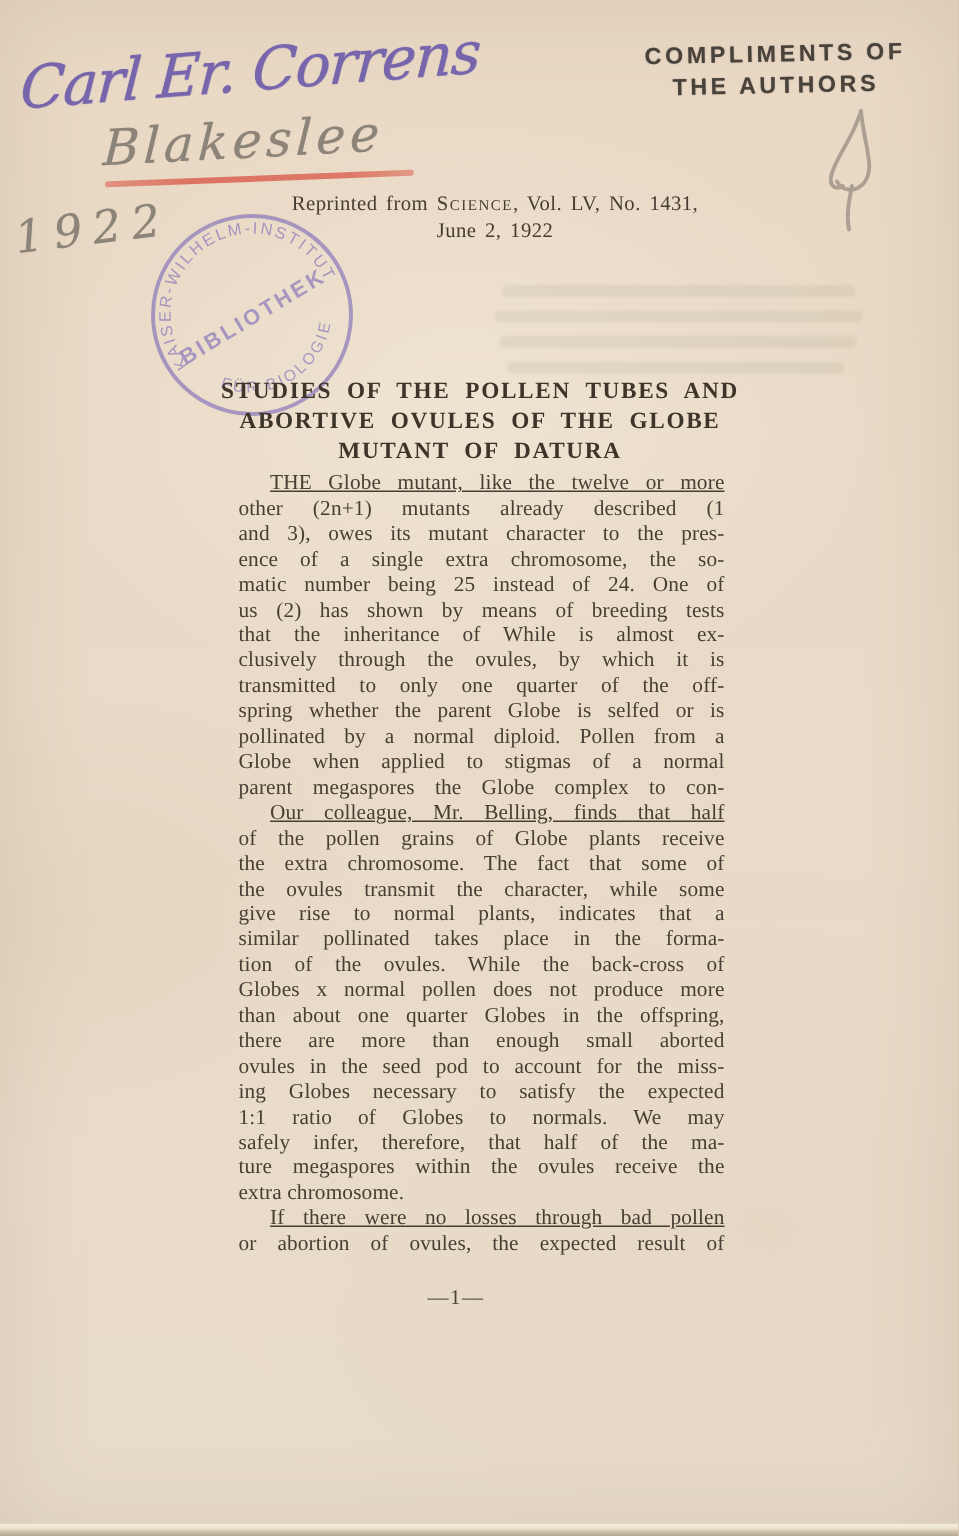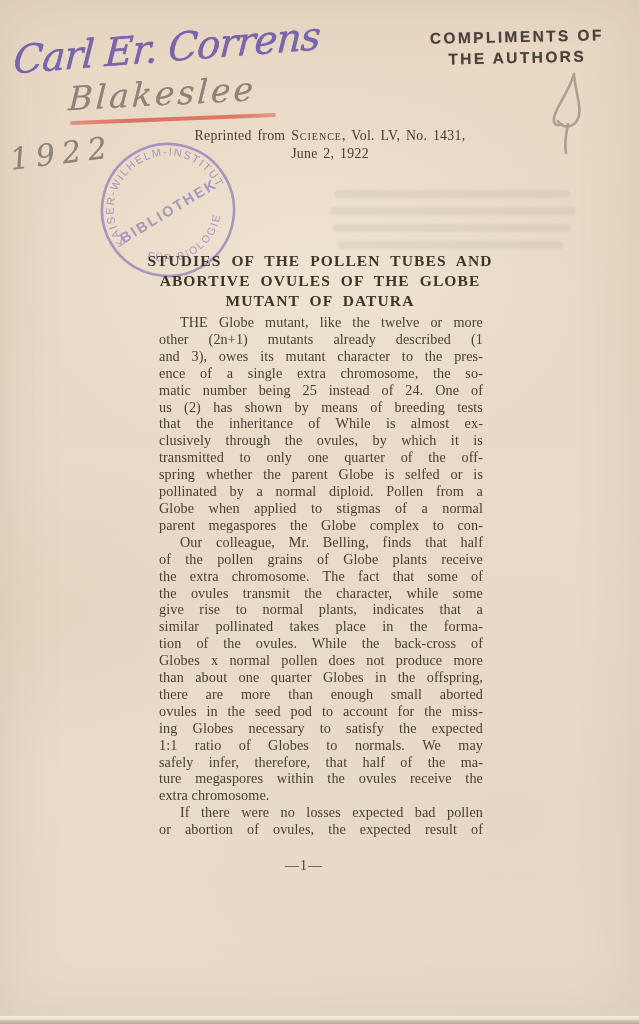--- a/index.html
+++ b/index.html
@@ -73,21 +73,21 @@
   }
 
   
   .body-col{
     left:159px;top:314px;width:324px;
     font-size:14.2px;line-height:16.9px;color:#463e32;
     letter-spacing:.1px;
   }
   .body-col .line{min-height:16.9px;}
   .body-col .jst{text-align:justify;text-align-last:justify;}
-  .body-col .first{text-indent:21px;}
+  .body-col .first{text-indent:21px;text-decoration:underline;}
 
   .page-number{
     left:159px;top:858px;width:290px;text-align:center;
     font-size:14px;color:#4a4236;letter-spacing:1px;
   }
 
   
   .bleed{position:absolute;border-radius:3px;background:rgba(140,150,118,.13);filter:blur(1px);}
 
   .bottom-edge{
@@ -182,21 +182,21 @@
         <div class="line jst" data-name="body-line">than about one quarter Globes in the offspring,</div>
         <div class="line jst" data-name="body-line">there are more than enough small aborted</div>
         <div class="line jst" data-name="body-line">ovules in the seed pod to account for the miss-</div>
         <div class="line jst" data-name="body-line">ing Globes necessary to satisfy the expected</div>
         <div class="line jst" data-name="body-line">1:1 ratio of Globes to normals. We may</div>
         <div class="line jst" data-name="body-line">safely infer, therefore, that half of the ma-</div>
         <div class="line jst" data-name="body-line">ture megaspores within the ovules receive the</div>
         <div class="line" data-name="body-line">extra chromosome.</div>
       </div>
       <div data-name="paragraph">
-        <div class="line first jst" data-name="body-line">If there were no losses expected bad pollen</div>
+        <div class="line first jst" data-name="body-line">If there were no losses through bad pollen</div>
         <div class="line jst" data-name="body-line">or abortion of ovules, the expected result of</div>
       </div>
     </div>
 
   <div class="abs page-number" data-name="page-number">—1—</div>
 
   <div class="abs edge-line" data-name="paper-edge-highlight"></div>
   <div class="abs bottom-edge" data-name="paper-bottom-edge"></div>
 
 </div>

